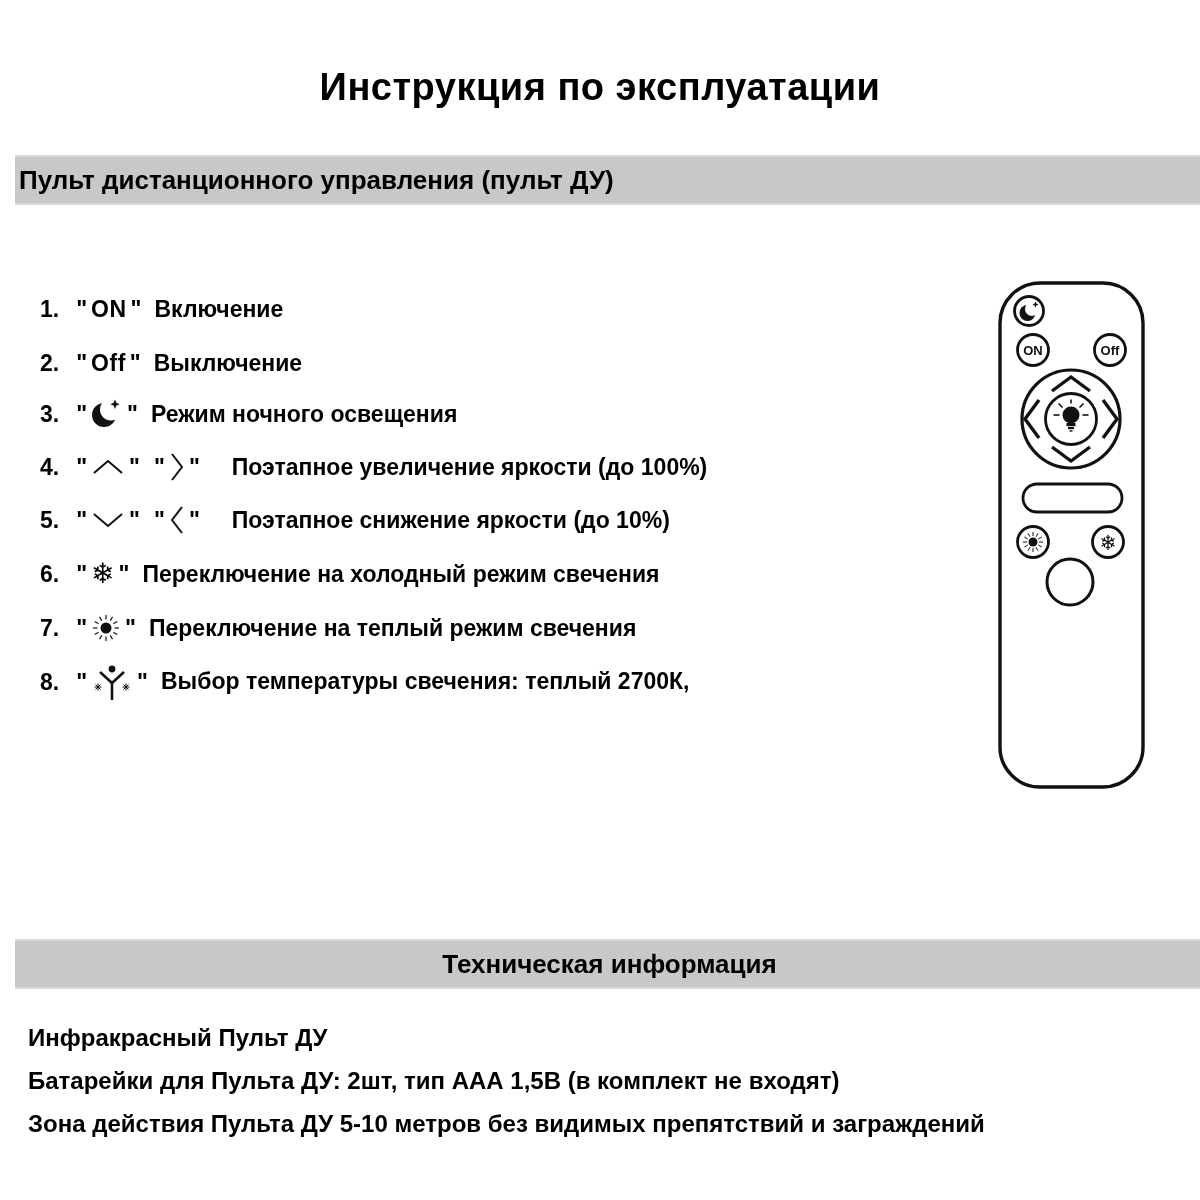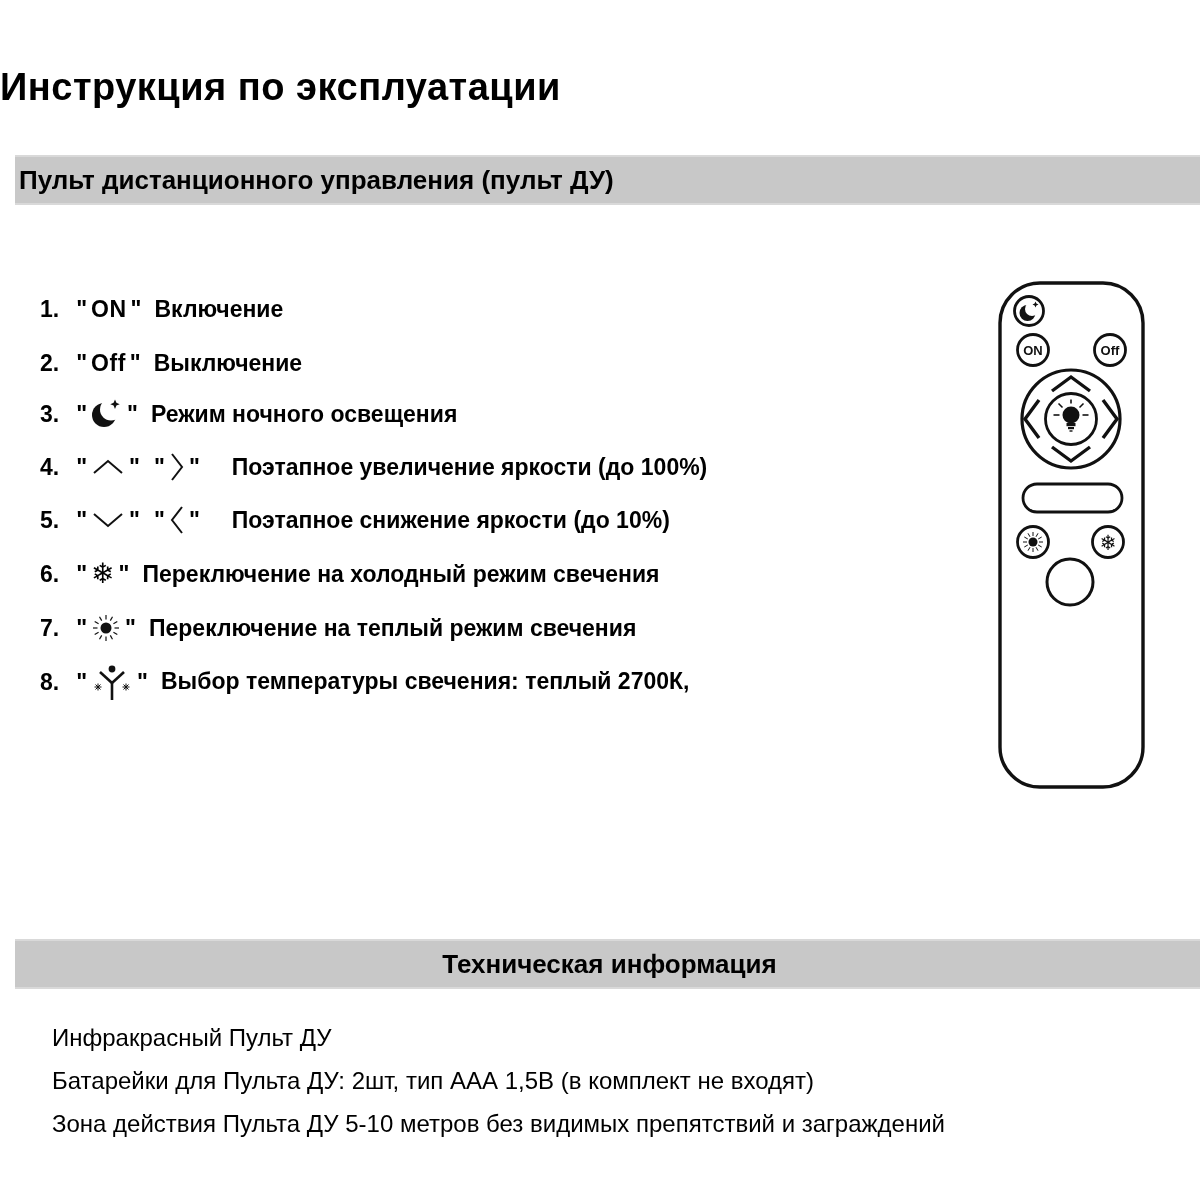--- a/index.html
+++ b/index.html
@@ -1,21 +1,21 @@
 <!DOCTYPE html>
 <html><head>
 <meta charset="utf-8">
 <style>
   html,body{margin:0;padding:0;background:#ffffff;}
   #page{
     position:relative;width:1200px;height:1200px;background:#ffffff;overflow:hidden;
     font-family:"Liberation Sans","DejaVu Sans",sans-serif;color:#000;
   }
   .title{
-    position:absolute;top:66px;left:0;width:1200px;text-align:left;
+    position:absolute;top:66px;left:0;width:1200px;text-align:center;
     font-size:38px;font-weight:bold;letter-spacing:0.5px;
   }
   .section-bar{
     position:absolute;left:15px;width:1185px;height:50px;background:#c8c8c8;
     box-shadow:inset 0 2px 0 #d9d9d9, inset 0 -2px 0 #d9d9d9;
   }
   .section-bar .bar-label{
     display:block;line-height:50px;padding-left:4px;
     font-size:26px;font-weight:bold;white-space:nowrap;
   }
@@ -31,22 +31,22 @@
   .li .txt{margin-left:9px;}
   .li .txt-wide{margin-left:28px;}
   .li .gap{width:6px;}
   .li svg{display:block;}
   .li .snow{font-size:28px;font-weight:normal;line-height:28px;font-family:"DejaVu Sans",sans-serif;}
   .li8{align-items:flex-start;height:auto;}
   .li8 .part{line-height:33px;}
   .li8 .txt2{margin-left:9px;line-height:30px;}
   .li8 svg{margin-top:-2px;}
   .tech-line{
-    position:absolute;left:52px;height:28px;line-height:28px;
-    font-size:24px;font-weight:normal;white-space:nowrap;
+    position:absolute;left:28px;height:28px;line-height:28px;
+    font-size:24px;font-weight:bold;white-space:nowrap;
   }
   .remote-svg{position:absolute;left:988px;top:274px;}
   .rc-stroke{fill:#ffffff;stroke:#111;}
   .rc-line{stroke:#111;fill:none;}
   .rc-label{font-family:"Liberation Sans","DejaVu Sans",sans-serif;font-weight:bold;font-size:13px;fill:#111;}
   .rc-glyph{font-family:"DejaVu Sans",sans-serif;font-size:21px;fill:#111;}
 </style>
 </head>
 <body>
 

